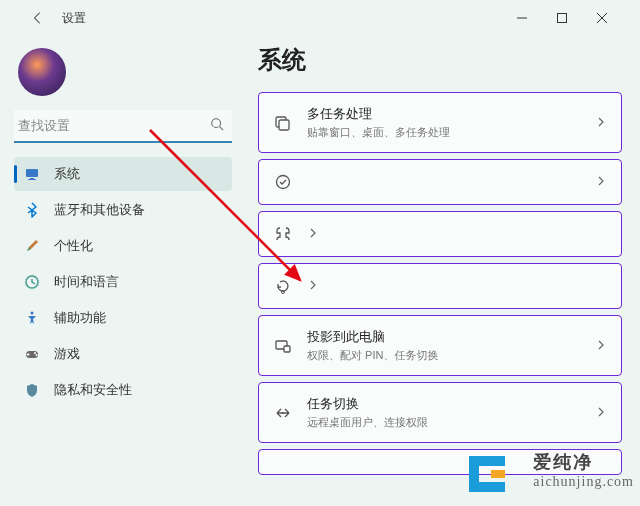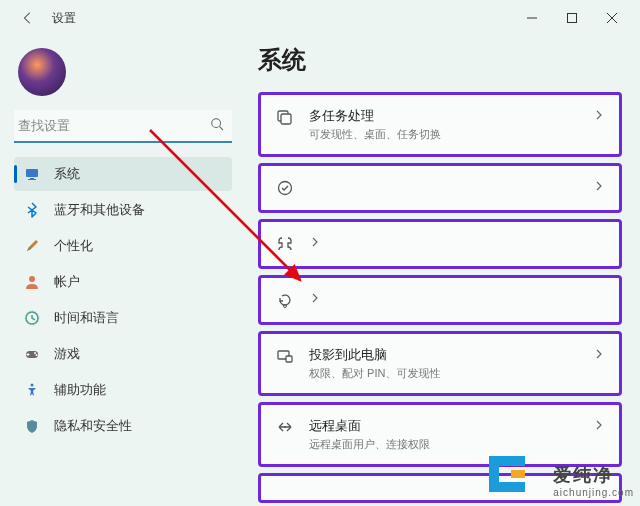--- a/index.html
+++ b/index.html
@@ -1,18 +1,18 @@
 <!DOCTYPE html>
 <html><head>
   <meta charset="utf-8">
   <style>
     * { margin: 0; padding: 0; box-sizing: border-box; font-family: 'Segoe UI', 'Microsoft YaHei', sans-serif; }
     body { width: 640px; height: 506px; background: #edf5f3; overflow: hidden; position: relative; }
     
-    .titlebar { height: 36px; display: flex; align-items: center; padding: 0 8px; text-align: center; }
+    .titlebar { height: 36px; display: flex; align-items: center; padding: 0 18px; text-align: center; }
     .back-btn { width: 40px; height: 36px; display: flex; align-items: center; justify-content: center; color: #444; }
     .titlebar-title { font-size: 12px; color: #333; margin-left: 4px; }
     .titlebar-spacer { flex: 1; }
     .win-btns { display: flex; }
     .win-btn { width: 40px; height: 36px; display: flex; align-items: center; justify-content: center; color: #333; }
     
     .content { display: flex; height: calc(100% - 36px); }
     
     .sidebar { width: 240px; padding: 8px 8px 8px 14px; overflow-y: auto; }
     .avatar { width: 48px; height: 48px; border-radius: 50%; background: radial-gradient(circle at 40% 35%, #ff9a5a 0%, #6b3a8f 40%, #2a1a4a 100%); margin: 4px 0 14px 4px; }
@@ -23,34 +23,34 @@
     
     .nav-list { list-style: none; }
     .nav-item { display: flex; align-items: center; padding: 8px 10px; border-radius: 4px; margin-bottom: 2px; font-size: 13px; color: #333; cursor: pointer; position: relative; }
     .nav-item.active { background: #d9e8e4; }
     .nav-item.active::before { content: ''; position: absolute; left: 0; top: 8px; bottom: 8px; width: 3px; background: #0067c0; border-radius: 2px; }
     .nav-icon { width: 16px; height: 16px; margin-right: 14px; display: flex; align-items: center; justify-content: center; }
     
     .main { flex: 1; padding: 8px 18px 18px 18px; overflow-y: auto; }
     .main-title { font-size: 24px; font-weight: 600; color: #222; margin-bottom: 16px; }
     
-    .card { background: #f9fcfb; border: 3px solid #6d28d9; border-radius: 4px; padding: 12px 14px; margin-bottom: 6px; display: flex; cursor: pointer; position: relative; }
+    .card { background: #f9fcfb; border: 1px solid #6d28d9; border-radius: 4px; padding: 12px 14px; margin-bottom: 6px; display: flex; align-items: center; cursor: pointer; position: relative; }
     .card-icon { width: 20px; height: 20px; margin-right: 14px; display: flex; align-items: center; justify-content: center; color: #555; }
     .card-text { flex: 1; }
     .card-title { font-size: 13px; color: #222; margin-bottom: 2px; }
     .card-desc { font-size: 11px; color: #777; }
     .card-chevron { color: #666; }
     
     .arrow-overlay { position: absolute; pointer-events: none; z-index: 100; }
     
-    .watermark { position: absolute; right: 6px; bottom: 8px; display: flex; align-items: flex-end; gap: 22px; z-index: 200; }
+    .watermark { position: absolute; right: 6px; bottom: 8px; display: flex; align-items: flex-start; gap: 22px; z-index: 200; }
     .wm-logo { width: 48px; height: 48px; }
     .wm-text { display: flex; flex-direction: column; }
     .wm-cn { font-size: 18px; font-weight: 600; color: #444; letter-spacing: 2px; }
-    .wm-en { font-size: 10px; color: #666; letter-spacing: 1px; }
+    .wm-en { font-size: 14px; color: #666; letter-spacing: 1px; font-family: Liberation Serif, serif; }
     
     .svg-ico { display: block; }
   </style>
 </head>
 <body>
 
 <div class="titlebar">
   <div class="back-btn">
     <svg class="svg-ico" width="14" height="14" viewBox="0 0 16 16">
         <path d="M10 2 L4 8 L10 14" stroke="#444" stroke-width="1.2" fill="none"></path>
@@ -114,80 +114,71 @@
             <svg width="16" height="16" viewBox="0 0 16 16">
               <path d="M3 13 L5 9 L12 2 L14 4 L7 11 Z" fill="#c77d3a"></path>
               <path d="M3 13 L5 9 L7 11 Z" fill="#5a9e6f"></path>
             </svg>
           </span>
           <span>个性化</span>
         </li>
         <li class="nav-item">
           <span class="nav-icon">
             <svg width="16" height="16" viewBox="0 0 16 16">
-              <circle cx="8" cy="5" r="3" fill="#d97757"></circle>
-              <path d="M2 15 Q2 10 8 10 Q14 10 14 15 Z" fill="#d97757"></path>
-            </svg>
-          </span>
-          <span>帐户</span>
-        </li>
-        <li class="nav-item">
-          <span class="nav-icon">
-            <svg width="16" height="16" viewBox="0 0 16 16">
               <circle cx="8" cy="8" r="6" stroke="#4a9d8f" stroke-width="1.5" fill="none"></circle>
               <path d="M8 5 L8 8 L11 10" stroke="#4a9d8f" stroke-width="1.5" fill="none"></path>
               <circle cx="8" cy="8" r="7" stroke="#4a9d8f" stroke-width="0.5" fill="none" stroke-dasharray="1 2"></circle>
             </svg>
           </span>
           <span>时间和语言</span>
+        </li>
+        <li class="nav-item">
+          <span class="nav-icon">
+            <svg width="16" height="16" viewBox="0 0 16 16">
+              <circle cx="8" cy="3" r="1.5" fill="#3a78c9"></circle>
+              <path d="M4 6 L12 6 L9 9 L10 14 L8 12 L6 14 L7 9 Z" fill="#3a78c9"></path>
+            </svg>
+          </span>
+          <span>辅助功能</span>
         </li>
         <li class="nav-item">
           <span class="nav-icon">
             <svg width="16" height="16" viewBox="0 0 16 16">
               <rect x="2" y="5" width="12" height="7" rx="3.5" fill="#6b6b6b"></rect>
               <circle cx="11" cy="7" r="1" fill="#fff"></circle>
               <circle cx="12.5" cy="9" r="1" fill="#fff"></circle>
               <path d="M4 7 L4 10 M2.5 8.5 L5.5 8.5" stroke="#fff" stroke-width="1"></path>
             </svg>
           </span>
           <span>游戏</span>
         </li>
         <li class="nav-item">
           <span class="nav-icon">
             <svg width="16" height="16" viewBox="0 0 16 16">
-              <circle cx="8" cy="3" r="1.5" fill="#3a78c9"></circle>
-              <path d="M4 6 L12 6 L9 9 L10 14 L8 12 L6 14 L7 9 Z" fill="#3a78c9"></path>
-            </svg>
-          </span>
-          <span>辅助功能</span>
-        </li>
-        <li class="nav-item">
-          <span class="nav-icon">
-            <svg width="16" height="16" viewBox="0 0 16 16">
               <path d="M8 2 L13 4 L13 8 Q13 13 8 15 Q3 13 3 8 L3 4 Z" fill="#5a8a9e"></path>
             </svg>
           </span>
           <span>隐私和安全性</span>
         </li>
       </ul>
   </div>
 
   <div class="main">
     <h1 class="main-title">系统</h1>
     <div id="cards-container">
         <div class="card">
     <span class="card-icon">
             <svg width="18" height="18" viewBox="0 0 18 18">
               <rect x="2" y="3" width="10" height="10" rx="1.5" stroke="#555" stroke-width="1.3" fill="none"></rect>
               <rect x="5" y="6" width="10" height="10" rx="1.5" stroke="#555" stroke-width="1.3" fill="#f9fcfb"></rect>
             </svg>
           </span>
     <div class="card-text">
       <div class="card-title">多任务处理</div>
-      <div class="card-desc">可发现性、桌面、任务切换</div>
+      <div class="card-desc">贴靠窗口、桌面、多任务处理</div>
     </div>
     <span class="card-chevron">
       <svg width="12" height="12" viewBox="0 0 12 12">
               <path d="M4 2 L8 6 L4 10" stroke="#666" stroke-width="1.2" fill="none"></path>
             </svg>
     </span>
         </div>
         <div class="card">
     <span class="card-icon">
             <svg width="18" height="18" viewBox="0 0 18 18">
@@ -231,37 +222,37 @@
         </div>
         <div class="card">
     <span class="card-icon">
             <svg width="18" height="18" viewBox="0 0 18 18">
               <rect x="2" y="4" width="11" height="8" rx="1" stroke="#555" stroke-width="1.3" fill="none"></rect>
               <rect x="10" y="9" width="6" height="6" rx="1" stroke="#555" stroke-width="1.3" fill="#f9fcfb"></rect>
             </svg>
           </span>
     <div class="card-text">
       <div class="card-title">投影到此电脑</div>
-      <div class="card-desc">权限、配对 PIN、可发现性</div>
+      <div class="card-desc">权限、配对 PIN、任务切换</div>
     </div>
     <span class="card-chevron">
       <svg width="12" height="12" viewBox="0 0 12 12">
               <path d="M4 2 L8 6 L4 10" stroke="#666" stroke-width="1.2" fill="none"></path>
             </svg>
     </span>
         </div>
         <div class="card">
     <span class="card-icon">
             <svg width="18" height="18" viewBox="0 0 18 18">
               <path d="M3 9 L7 5 M3 9 L7 13 M3 9 L10 9" stroke="#555" stroke-width="1.3" fill="none"></path>
               <path d="M15 9 L11 5 M15 9 L11 13 M15 9 L8 9" stroke="#555" stroke-width="1.3" fill="none"></path>
             </svg>
           </span>
     <div class="card-text">
-      <div class="card-title">远程桌面</div>
+      <div class="card-title">任务切换</div>
       <div class="card-desc">远程桌面用户、连接权限</div>
     </div>
     <span class="card-chevron">
       <svg width="12" height="12" viewBox="0 0 12 12">
               <path d="M4 2 L8 6 L4 10" stroke="#666" stroke-width="1.2" fill="none"></path>
             </svg>
     </span>
         </div>
         <div class="card">
     

